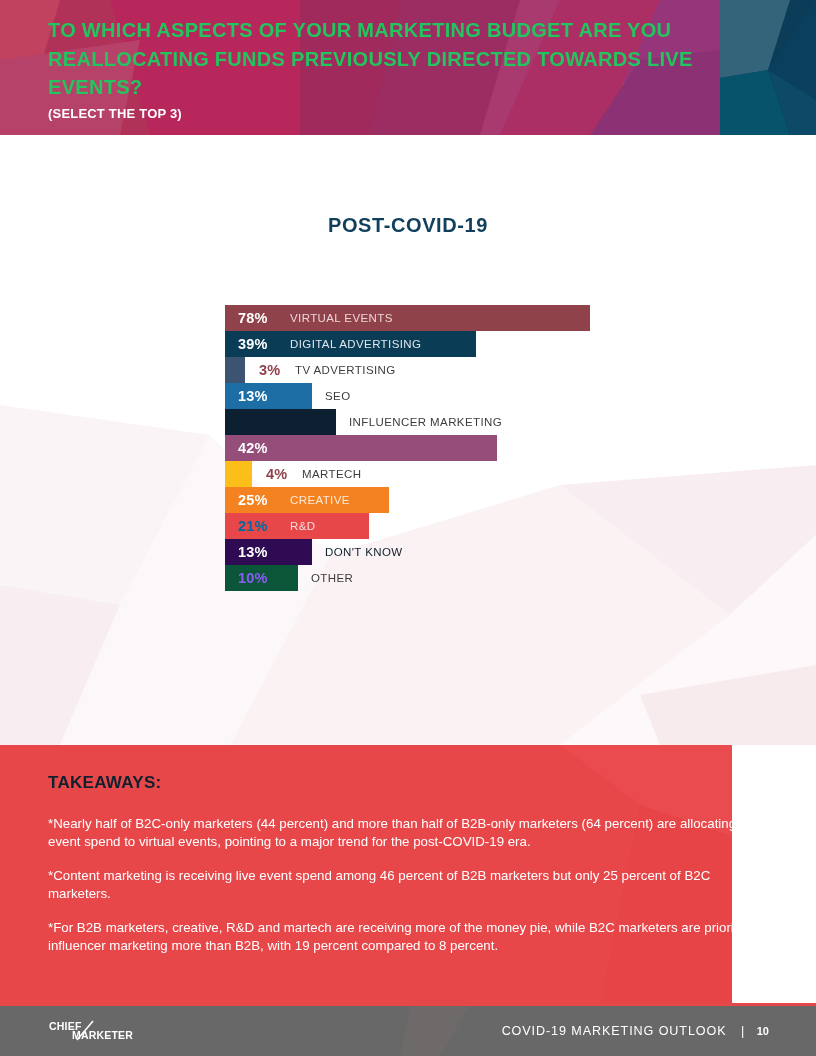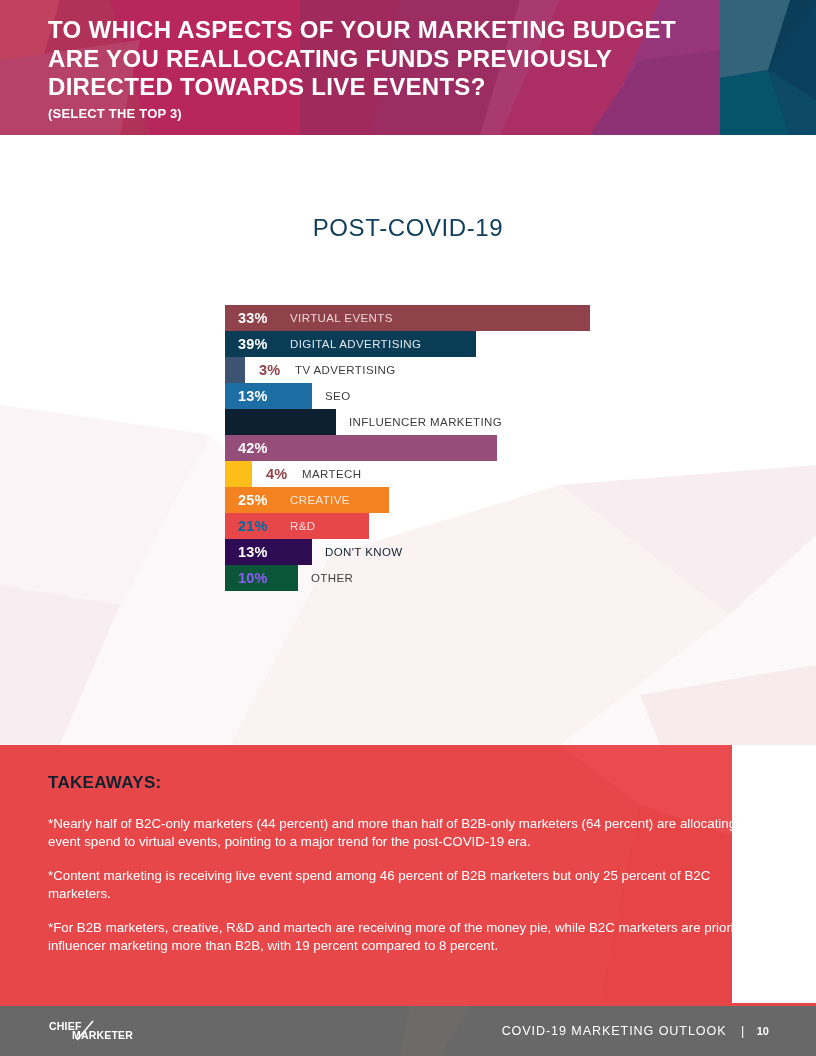--- a/index.html
+++ b/index.html
@@ -26,23 +26,23 @@
     background: #8e2a5a;
   }
   #header-bg { position: absolute; left: 0; top: 0; width: 816px; height: 135px; }
   #header-title-wrap {
     position: absolute;
     left: 48px;
     top: 16px;
     width: 660px;
   }
   #header-title {
-    font-size: 24px;
-    font-weight: bold;
-    color: #ffffff;
+    font-size: 20px;
+    font-weight: bold;
+    color: #22c55e;
     letter-spacing: 0.3px;
     line-height: 28.5px;
     text-transform: uppercase;
     margin: 0;
   }
   #header-subtitle {
     font-size: 13px;
     font-weight: bold;
     color: #ffffff;
     letter-spacing: 0.2px;
@@ -60,22 +60,22 @@
     overflow: hidden;
   }
   #content-bg { position: absolute; left: 0; top: 0; width: 816px; height: 610px; }
 
   #chart-title {
     position: absolute;
     left: 0;
     top: 79px;
     width: 816px;
     text-align: center;
-    font-size: 24px;
-    font-weight: normal;
+    font-size: 20px;
+    font-weight: bold;
     letter-spacing: 0.6px;
     color: #12405c;
   }
 
   #chart {
     position: absolute;
     left: 225px;
     top: 170px;
     width: 560px;
   }
@@ -219,21 +219,21 @@
     <polygon points="560,350 730,480 816,400 816,330" fill="#f8eef1"></polygon>
     <polygon points="730,480 816,400 816,610 560,610" fill="#fdf8f9"></polygon>
     <polygon points="640,560 816,530 816,610 660,610" fill="#f7ebee"></polygon>
   </svg>
 
   <div id="chart-title">POST-COVID-19</div>
 
   <div id="chart">
       <div class="bar-row">
         <div class="bar" style="width: 365px; background: rgb(143, 66, 73);"></div>
-        <div class="bar-value" style="color: rgb(255, 255, 255); left: 13px;">33%</div>
+        <div class="bar-value" style="color: rgb(255, 255, 255); left: 13px;">78%</div>
         <div class="bar-label" style="color: rgb(236, 214, 216); left: 65px;">VIRTUAL EVENTS</div>
       </div>
       <div class="bar-row">
         <div class="bar" style="width: 251px; background: rgb(11, 60, 85);"></div>
         <div class="bar-value" style="color: rgb(255, 255, 255); left: 13px;">39%</div>
         <div class="bar-label" style="color: rgb(223, 231, 236); left: 65px;">DIGITAL ADVERTISING</div>
       </div>
       <div class="bar-row">
         <div class="bar" style="width: 20px; background: rgb(60, 84, 114);"></div>
         <div class="bar-value" style="color: rgb(143, 66, 73); left: 34px;">3%</div>

